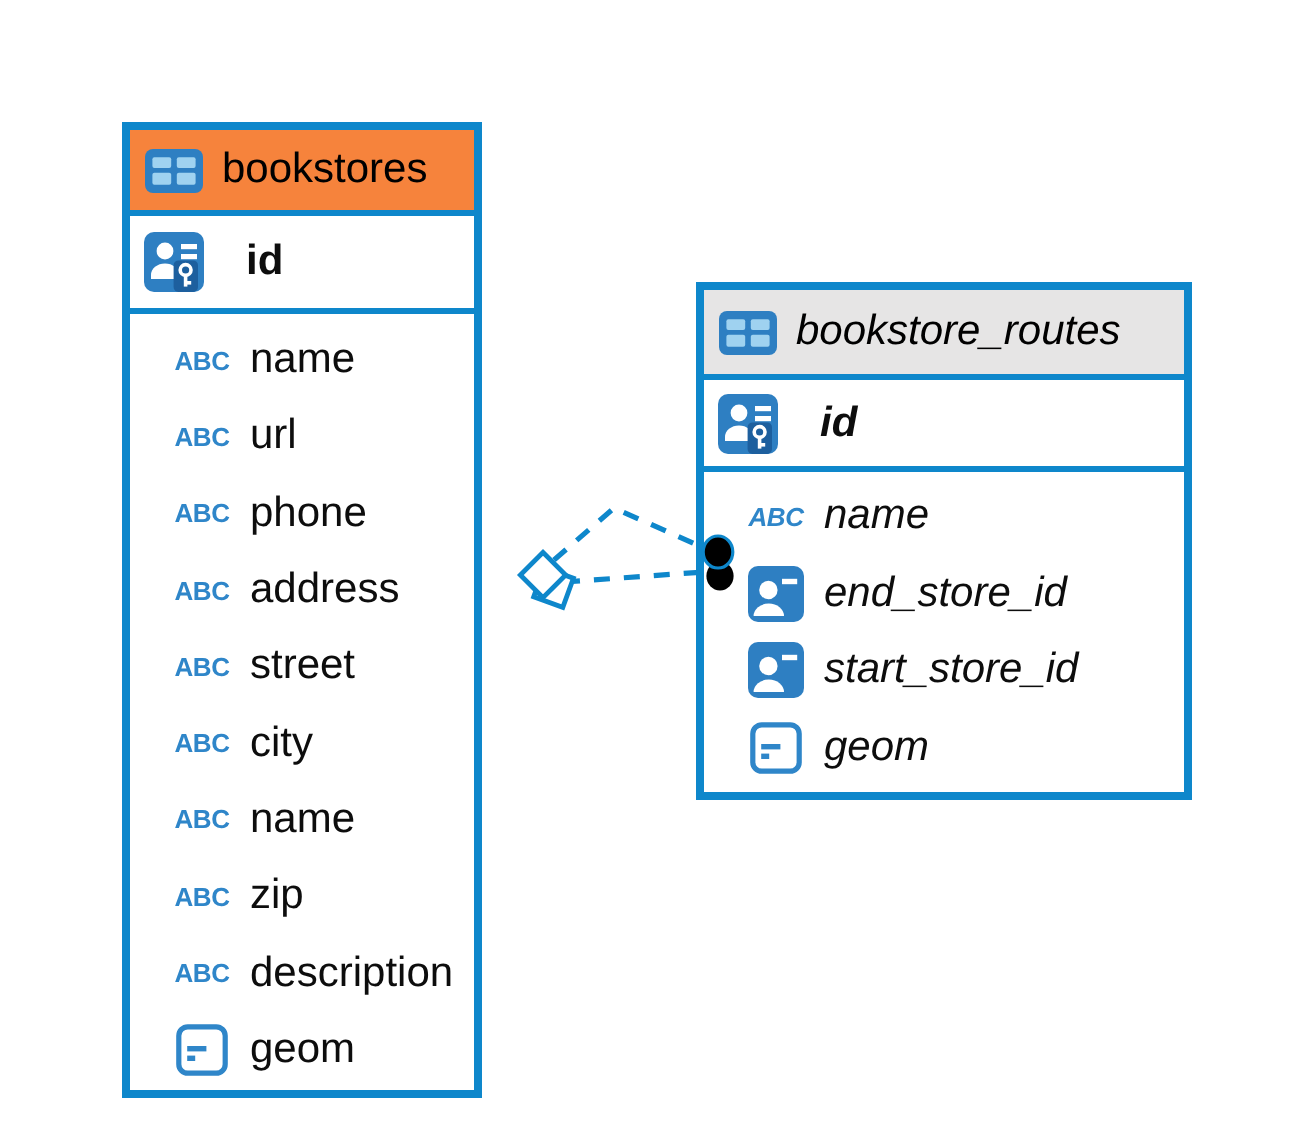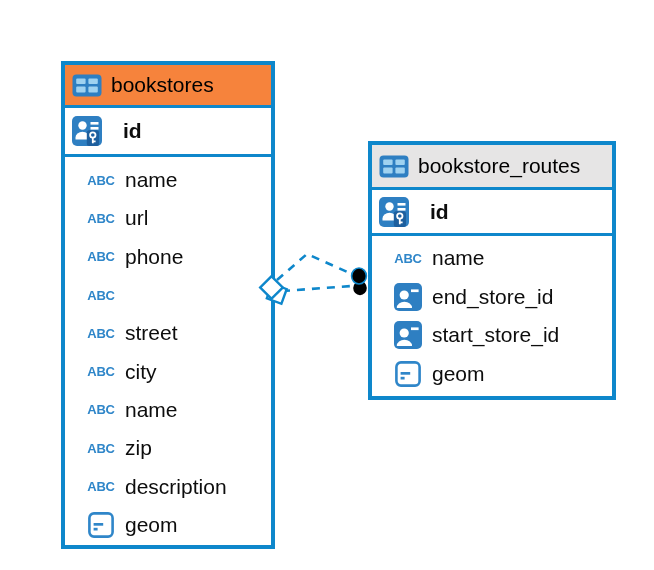--- a/index.html
+++ b/index.html
@@ -9,22 +9,22 @@
     font-family:"Liberation Sans", sans-serif;
     -webkit-font-smoothing:antialiased;
   }
   .erd-table{
     position:absolute;
     background:#ffffff;
     border:4px solid #0e87cb;
     box-sizing:border-box;
     z-index:1;
   }
-  #table-bookstores{left:61px;top:61px;width:214px;height:488px;}
-  #table-routes{left:368px;top:141px;width:248px;height:259px;}
+  #table-bookstores{left:61px;top:61px;width:180px;height:488px;}
+  #table-routes{left:348px;top:141px;width:248px;height:259px;font-style:italic;}
 
   .tbl-header{
     display:flex;align-items:center;
     padding-left:7px;
     border-bottom:3px solid #0e87cb;
     box-sizing:border-box;
   }
   #table-bookstores .tbl-header{height:43px;background:#f6833c;}
   #table-routes .tbl-header{height:45px;background:#e6e5e5;}
   .tbl-header .tname{
@@ -140,20 +140,21 @@
     <div class="frow">
       <span class="icon-cell abc">ABC</span>
       <span class="cname">url</span>
     </div>
     <div class="frow">
       <span class="icon-cell abc">ABC</span>
       <span class="cname">phone</span>
     </div>
     <div class="frow">
       <span class="icon-cell abc">ABC</span>
+      <span class="cname">address</span>
     </div>
     <div class="frow">
       <span class="icon-cell abc">ABC</span>
       <span class="cname">street</span>
     </div>
     <div class="frow">
       <span class="icon-cell abc">ABC</span>
       <span class="cname">city</span>
     </div>
     <div class="frow">

